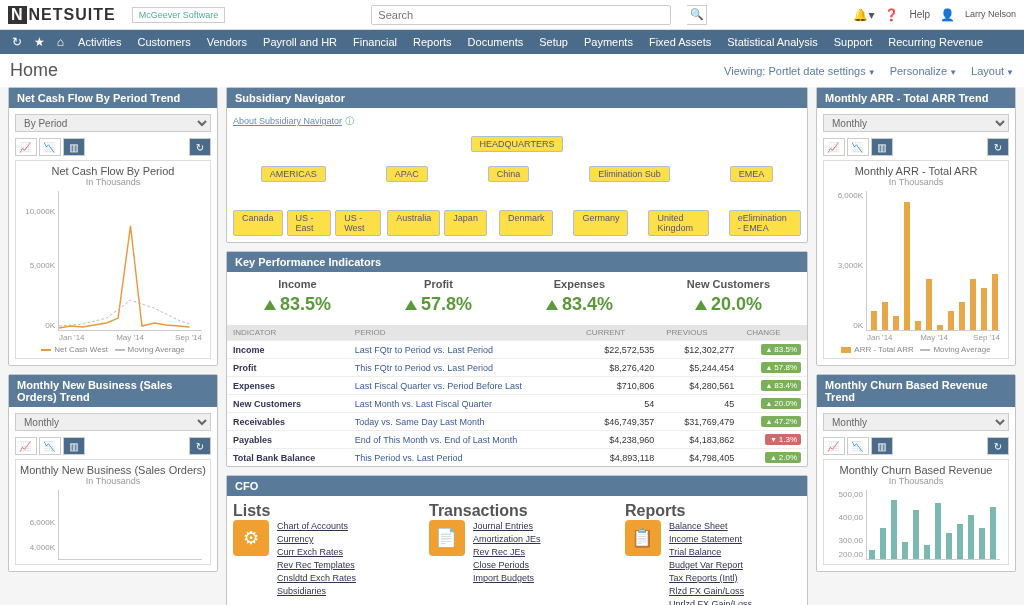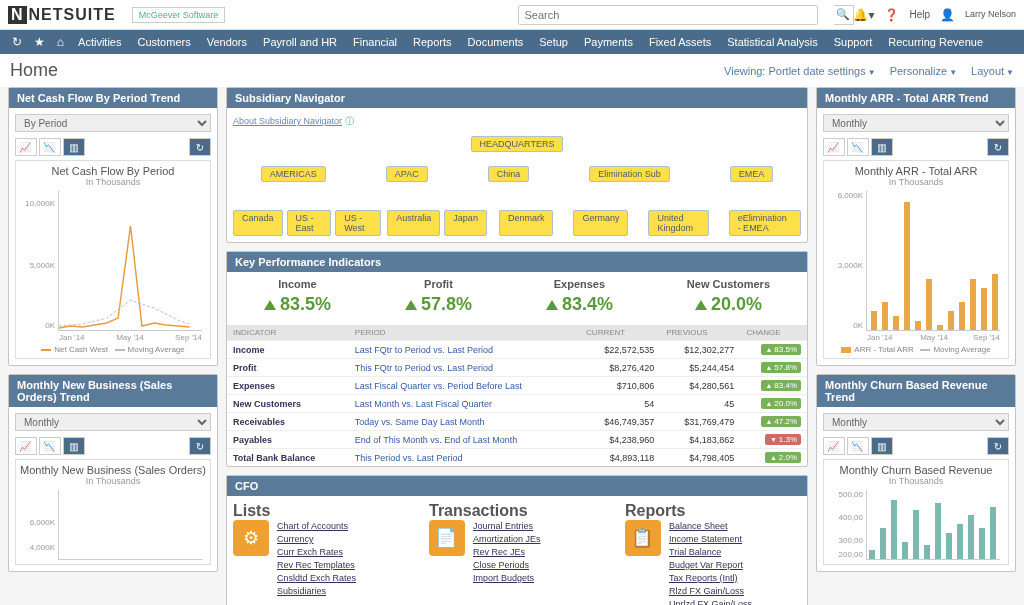--- a/index.html
+++ b/index.html
@@ -3,21 +3,21 @@
 <meta charset="utf-8">
 <style>
 * { box-sizing: border-box; margin: 0; padding: 0; font-family: Arial, Helvetica, sans-serif; }
 body { background: #f5f5f5; font-size: 11px; color: #333; width: 1024px; height: 605px; overflow: hidden; }
 
 
 .topbar { display: flex; align-items: center; background: #fff; height: 30px; padding: 0 8px; border-bottom: 1px solid #ddd; }
 .logo { font-size: 16px; font-weight: bold; color: #333; letter-spacing: 1px; display: flex; align-items: center; }
 .logo-n { background: #333; color: #fff; padding: 0 3px; margin-right: 2px; }
 .partner-logo { margin-left: 16px; font-size: 9px; color: #5a9; border: 1px solid #ccc; padding: 2px 6px; }
-.search-wrap { flex: 1; display: flex; justify-content: flex-end; gap: 16px; }
+.search-wrap { flex: 1; display: flex; justify-content: center; gap: 16px; }
 .search-box { width: 300px; height: 20px; border: 1px solid #ccc; border-radius: 2px; padding: 0 6px; font-size: 11px; }
 .search-icon { width: 20px; height: 20px; border: 1px solid #ccc; border-left: none; display: flex; align-items: center; justify-content: center; color: #666; }
 .topbar-right { display: flex; align-items: center; gap: 10px; font-size: 10px; color: #555; }
 .topbar-right .icon { color: #555; font-size: 12px; }
 .user-block { font-size: 9px; color: #555; line-height: 11px; }
 
 
 .navbar { background: #4a6b8a; color: #fff; display: flex; align-items: center; height: 24px; padding: 0 6px; font-size: 11px; }
 .nav-icon { color: #fff; padding: 0 6px; font-size: 12px; }
 .nav-item { padding: 0 8px; cursor: pointer; }
@@ -137,21 +137,21 @@
           <div class="tool-btn">📈</div>
           <div class="tool-btn">📉</div>
           <div class="tool-btn primary">▥</div>
           <div style="flex:1"></div>
           <div class="tool-btn primary">↻</div>
         </div>
         <div class="chart-card">
           <div class="chart-title">Net Cash Flow By Period</div>
           <div class="chart-sub">In Thousands</div>
           <div class="chart-area" style="margin-left:38px">
-            <span class="ytick" style="top:8px">10,000K</span>
+            <span class="ytick" style="top:16px">10,000K</span>
             <span class="ytick" style="top:50%">5,000K</span>
             <span class="ytick" style="bottom:0">0K</span>
             <span class="xtick" style="left:0">Jan '14</span>
             <span class="xtick" style="left:40%">May '14</span>
             <span class="xtick" style="right:0">Sep '14</span>
             <svg width="100%" height="100%" viewBox="0 0 150 140" preserveAspectRatio="none">
               <polyline points="0,138 12,136 25,137 37,135 50,133 62,128 75,35 87,136 100,133 112,135 125,136 137,137" fill="none" stroke="#e89b3c" stroke-width="1.5"></polyline>
               <polyline points="0,136 25,134 50,128 75,110 100,118 125,130 137,134" fill="none" stroke="#bbb" stroke-width="1" stroke-dasharray="3,2"></polyline>
             </svg>
           </div>

